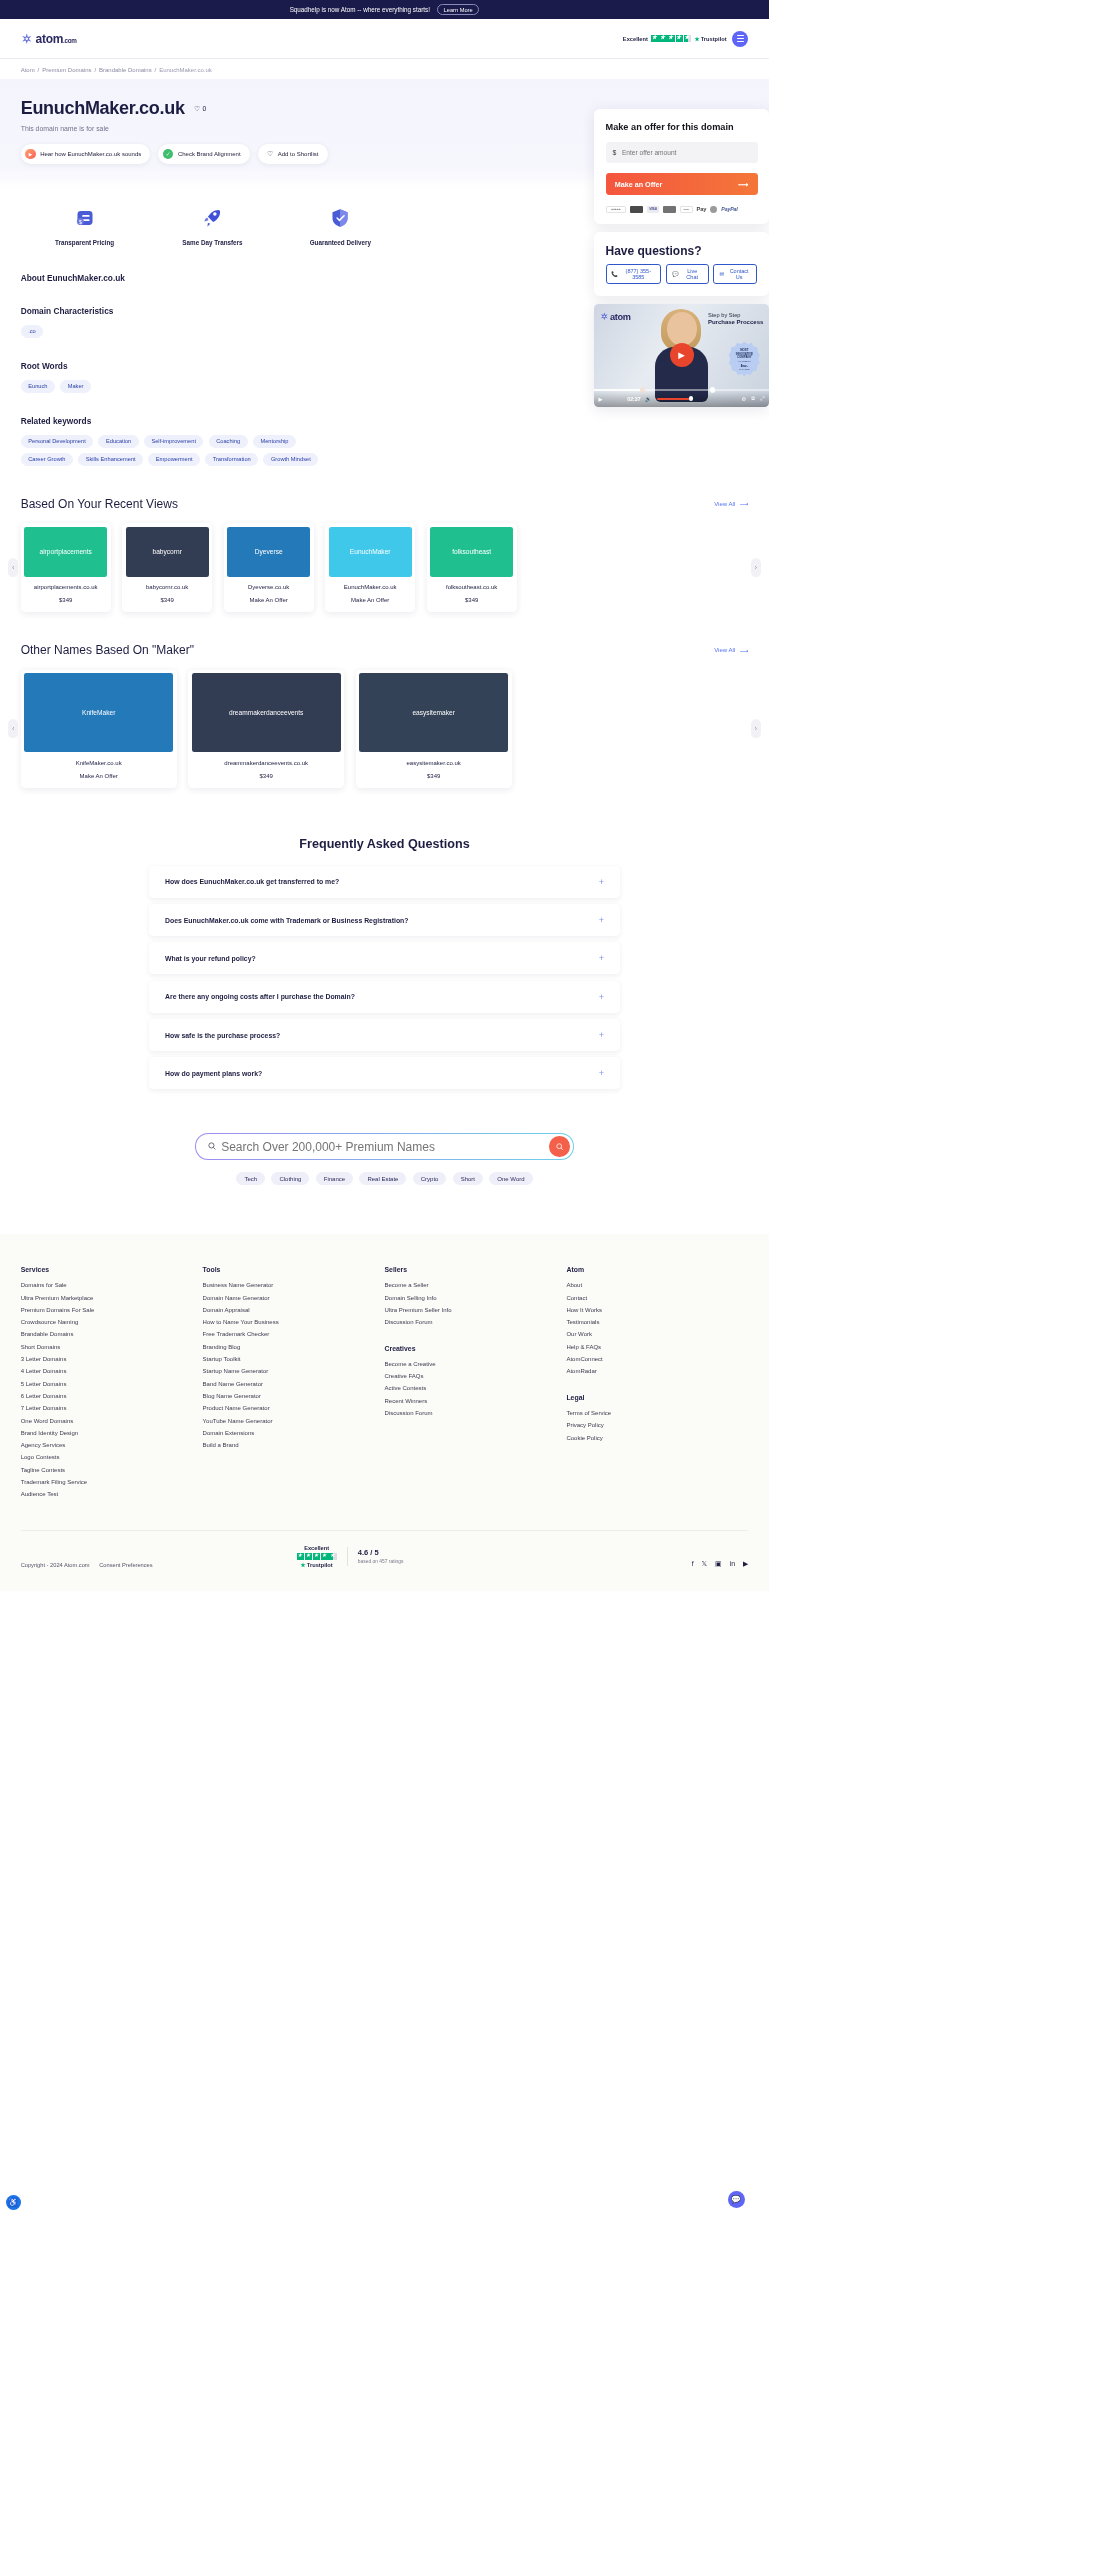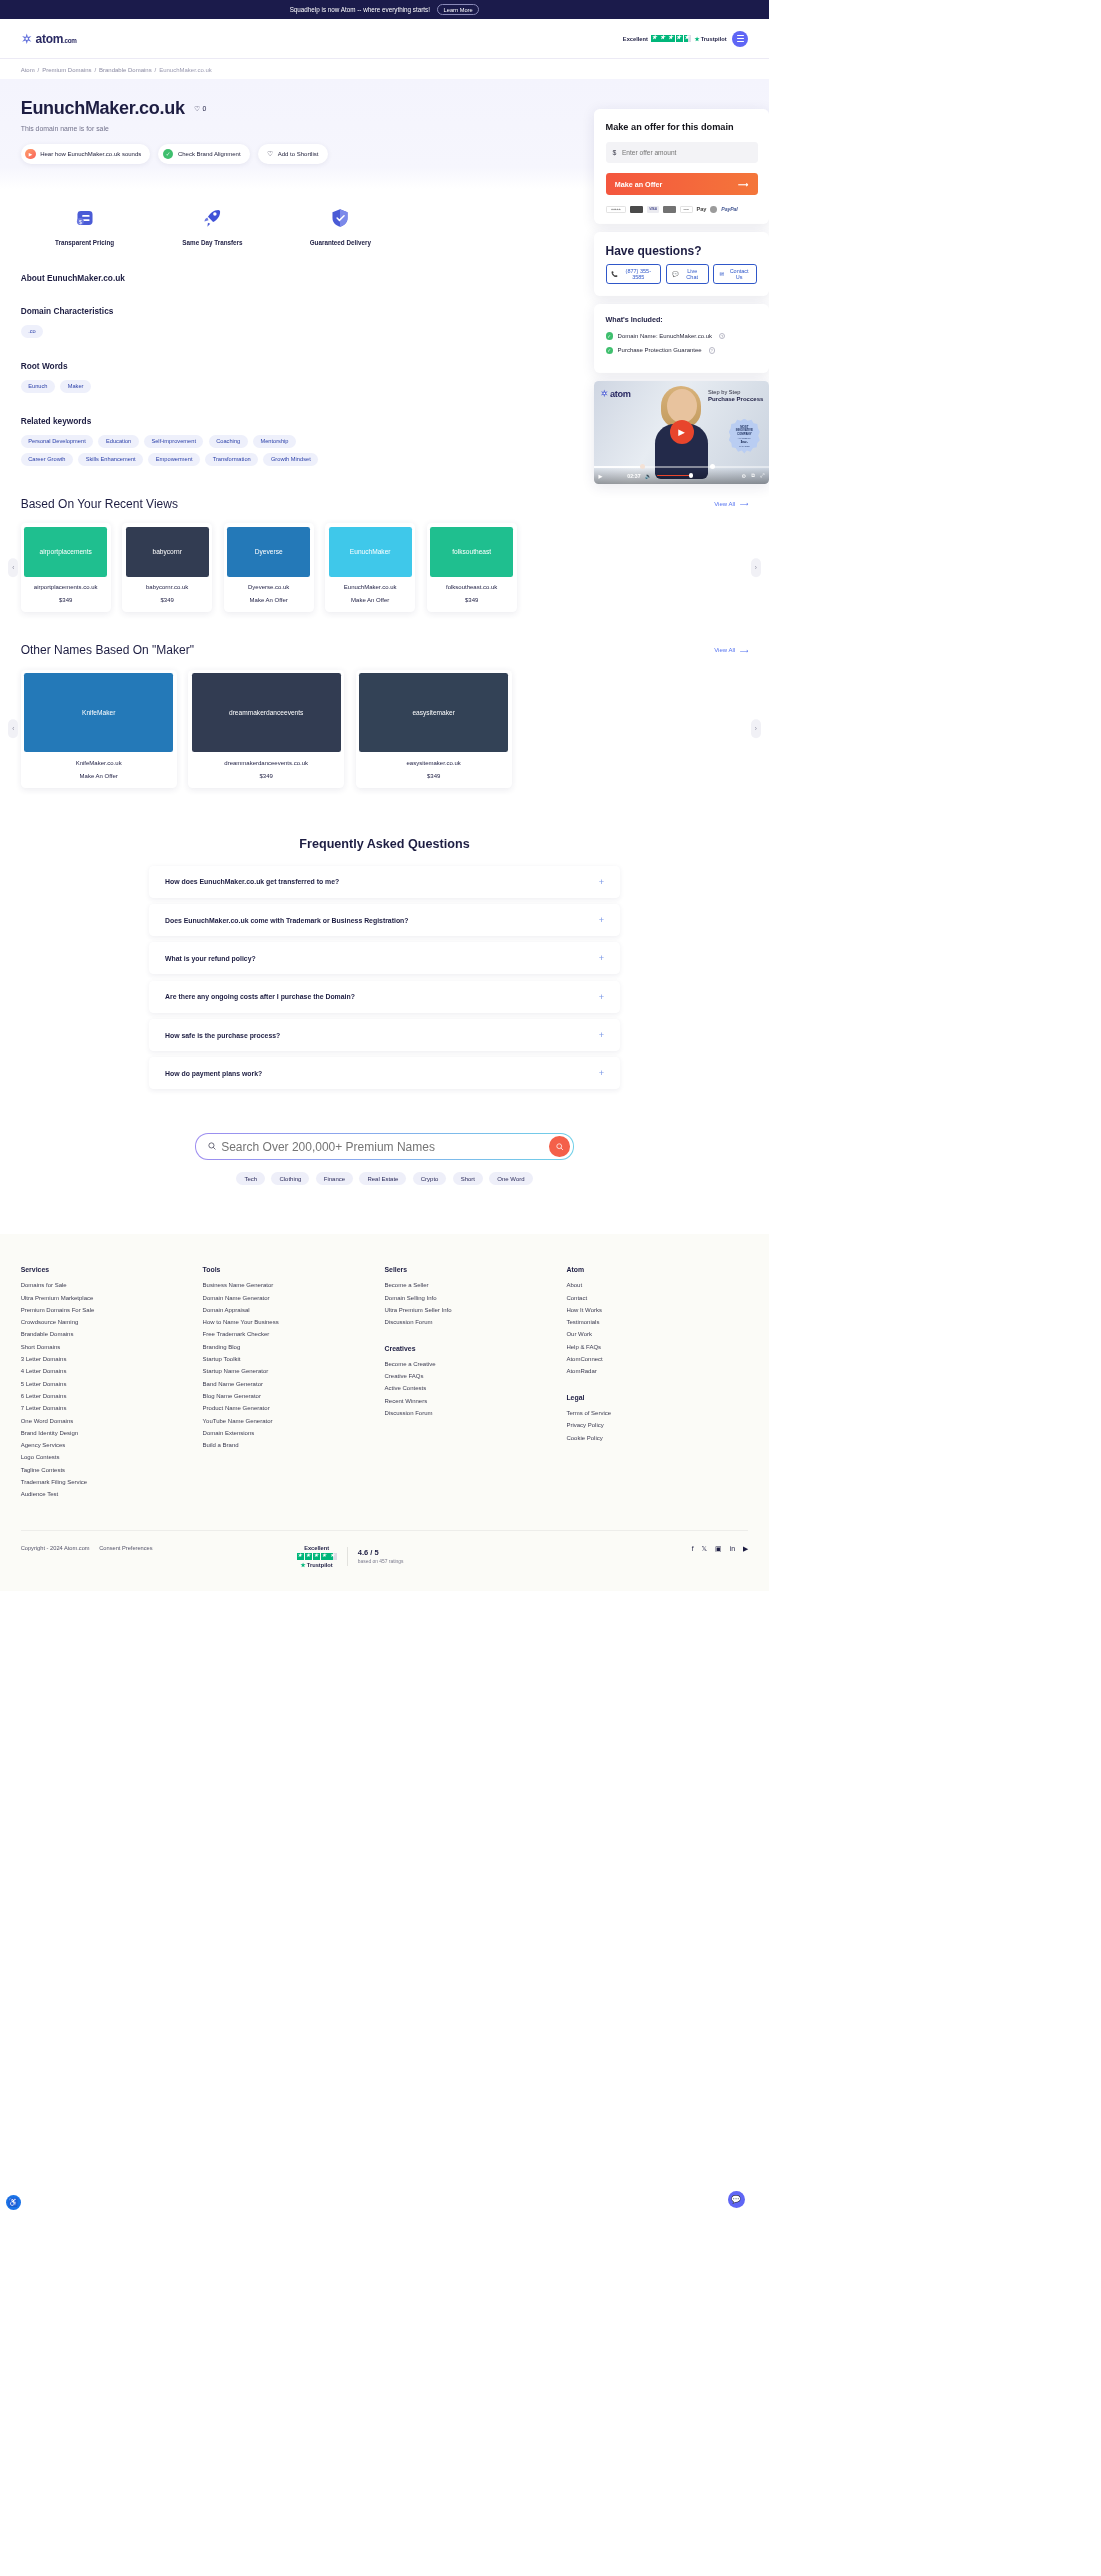--- a/index.html
+++ b/index.html
@@ -243,21 +243,21 @@
   .tagrow { display:flex; justify-content:center; gap:6.3px; margin-top: 12.6px; }
   .tag { background:#eeeff9; color:#2a2a5a; border-radius:8px; padding:3.4px 8px; font-size:6px; cursor:pointer;}
 
   
   .footer { margin-top: 49px; background:#fbfbf7; padding: 32px 20.7px 0; width:769px;}
   .fcols { display:flex; }
   .fcol { width: 25%; }
   .fcol h4 { font-size:6.9px; font-weight:700; color:#1d1d42; margin-bottom: 9.2px;}
   .fcol h4.mt { margin-top: 19.5px; }
   .fcol a { display:block; font-size:6px; color:#3b3b50; text-decoration:none; margin-bottom: 6.3px;}
-  .fbottom { margin-top: 26.4px; border-top: 0.6px solid #ededea; padding: 13.8px 0 23px; display:flex; align-items:flex-start;}
+  .fbottom { margin-top: 26.4px; border-top: 0.6px solid #ededea; padding: 13.8px 0 23px; display:flex; align-items:flex-end;}
   .copy { font-size:5.7px; color:#54546a; }
   .copy a { color:#54546a; text-decoration:none; margin-left:8px;}
   .frate { margin-left: auto; margin-right:auto; display:flex; align-items:center; gap:10.3px; }
   .frate .tpbox { text-align:center; }
   .frate .exc { font-size:5.7px; font-weight:700; margin-bottom:1.7px;}
   .frate .score { font-size:7.5px; font-weight:700; color:#1d1d42;}
   .frate .based { font-size:4.9px; color:#7a7a8d; margin-top:1.7px;}
   .divv { width:0.6px; height:19.5px; background:#e2e2de; }
   .socials { display:flex; gap:8px; margin-left:auto; color:#1d1d42; font-size:6.9px; }
 
@@ -450,33 +450,20 @@
           <span>💬</span>
           <span>Live Chat</span>
         </button>
         <button class="qbtn">
           <span>✉</span>
           <span>Contact Us</span>
         </button>
       </div>
     </div>
 
-    <div class="card incl">
-      <h3>What's Included:</h3>
-      <div class="incl-row">
-        <span class="ck">✓</span>
-        <span>Domain Name: EunuchMaker.co.uk</span>
-        <span class="qmark">?</span>
-      </div>
-      <div class="incl-row">
-        <span class="ck">✓</span>
-        <span>Purchase Protection Guarantee</span>
-        <span class="qmark">?</span>
-      </div>
-    </div>
 
     <div class="video">
       <div class="v-logo">
         <svg width="8.6" height="8.6" viewBox="0 0 20 20">
             <path d="M10 1 L12 7 L18 5 L13.5 10 L18 15 L12 13 L10 19 L8 13 L2 15 L6.5 10 L2 5 L8 7 Z" fill="#4a5bd6" opacity=".9"></path>
             <circle cx="10" cy="10" r="2" fill="#fff"></circle>
           </svg>
         <span class="t">atom</span>
       </div>
       <div class="v-cap">

